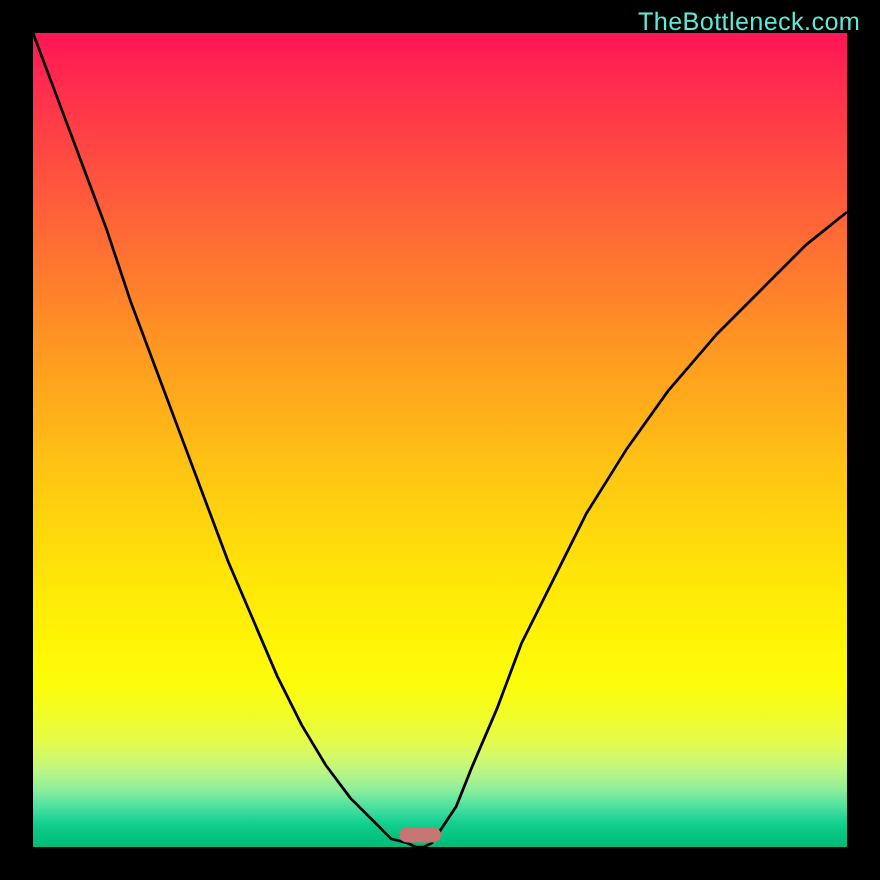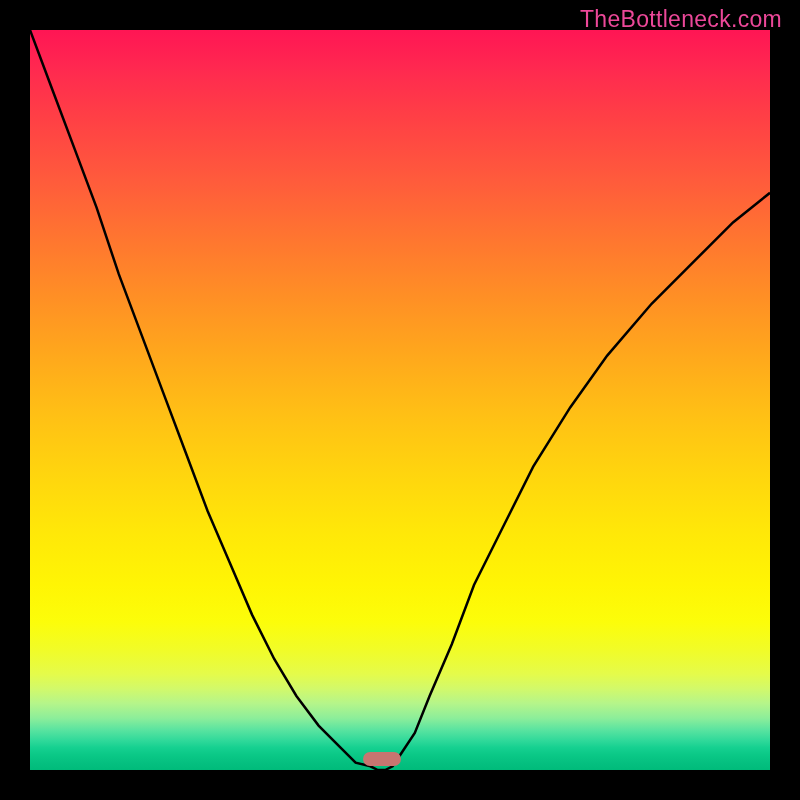--- a/index.html
+++ b/index.html
@@ -11,21 +11,21 @@
       width: 800px;
       height: 800px;
       background: #000;
       position: relative;
       font-family: Arial, sans-serif;
     }
     .watermark {
       position: absolute;
       top: 6px;
       right: 18px;
-      color: #ec4899;
+      color: #5eead4;
       font-size: 23px;
       font-weight: normal;
       z-index: 10;
       letter-spacing: 0.3px;
     }
     .chart-area {
       position: absolute;
       left: 30px;
       top: 30px;
       width: 740px;

